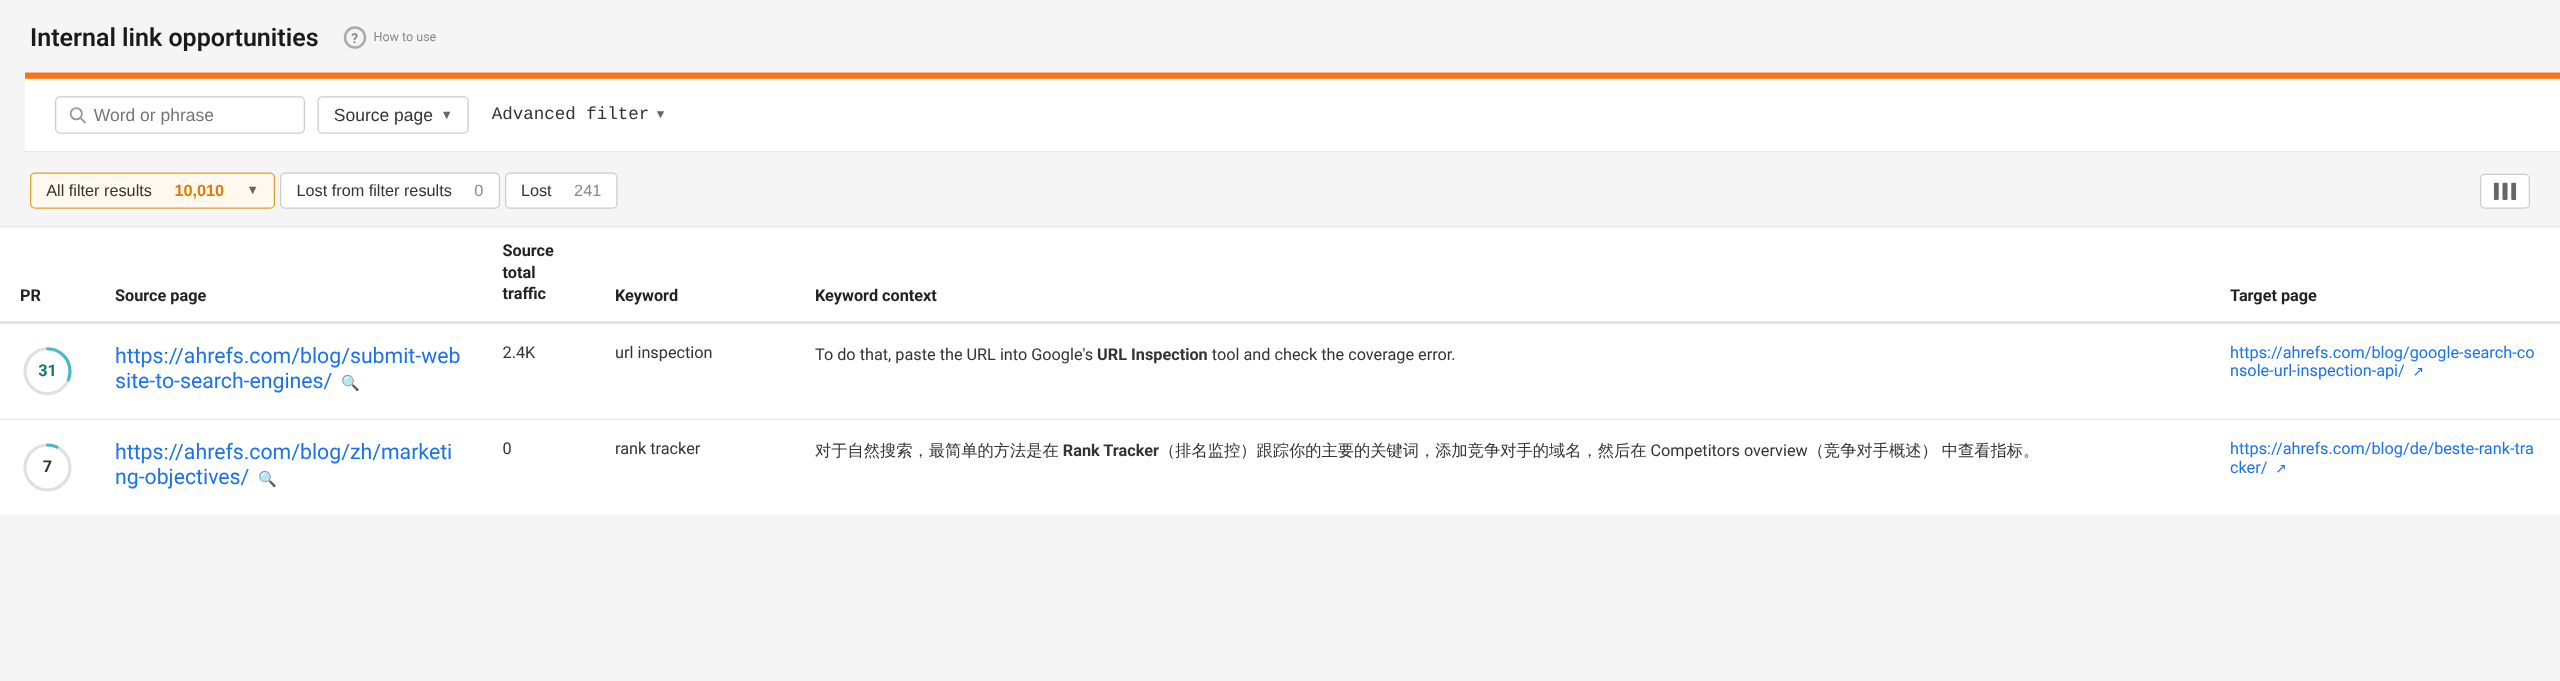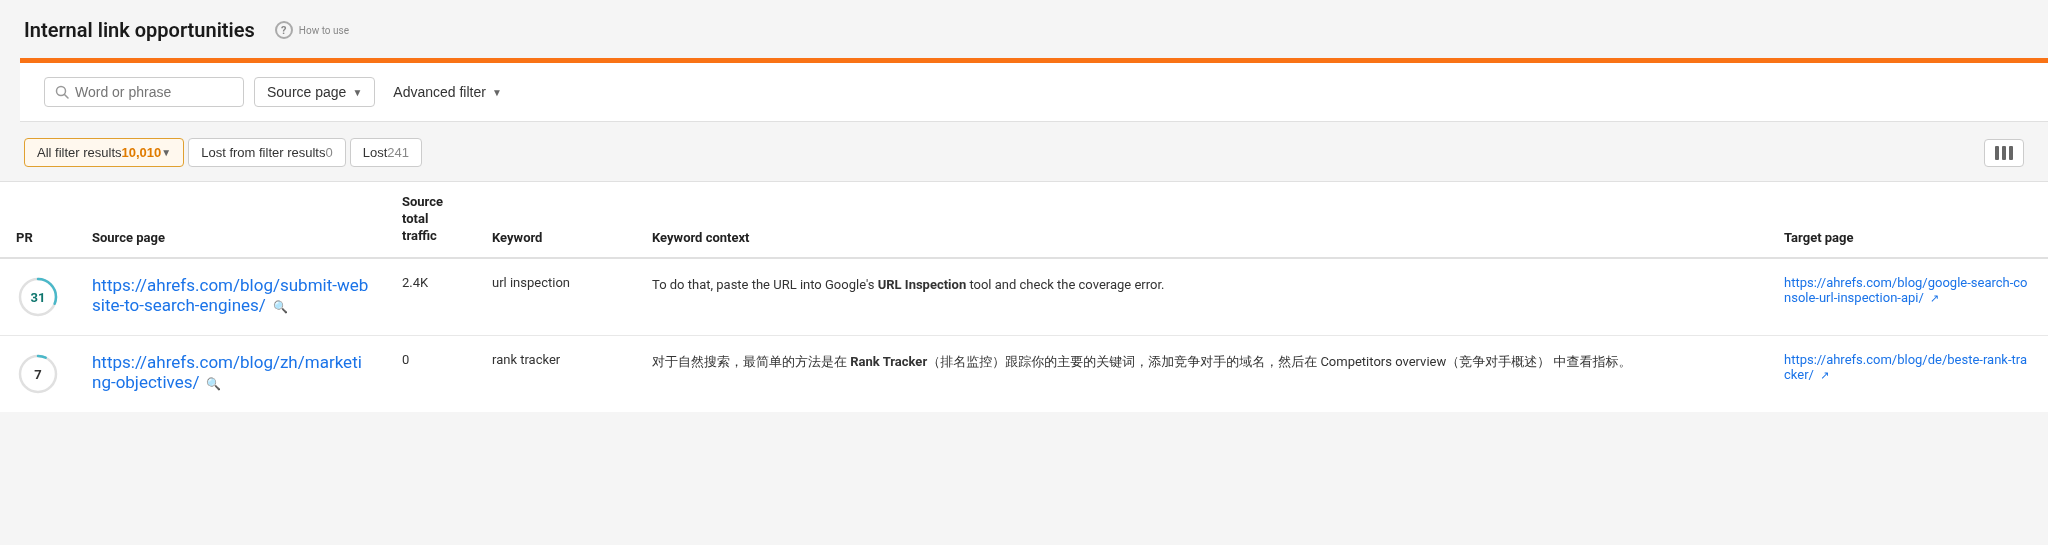--- a/index.html
+++ b/index.html
@@ -119,20 +119,21 @@
     .advanced-filter-btn {
       display: flex;
       align-items: center;
       gap: 6px;
       background: transparent;
       border: none;
       cursor: pointer;
       font-size: 14px;
       color: #333;
       padding: 6px 8px;
+      font-family: Liberation Mono, monospace;
     }
 
     
     .results-section {
       background: #f5f5f5;
       padding: 16px 24px 0 24px;
     }
 
     .tabs-row {
       display: flex;
@@ -143,21 +144,21 @@
 
     .tabs-left {
       display: flex;
       align-items: center;
       gap: 4px;
     }
 
     .tab-btn {
       display: flex;
       align-items: center;
-      gap: 0;
+      gap: 18px;
       border: 1px solid #ccc;
       border-radius: 4px;
       padding: 6px 12px;
       background: #fff;
       cursor: pointer;
       font-size: 13px;
       color: #333;
     }
 
     .tab-btn.active {

